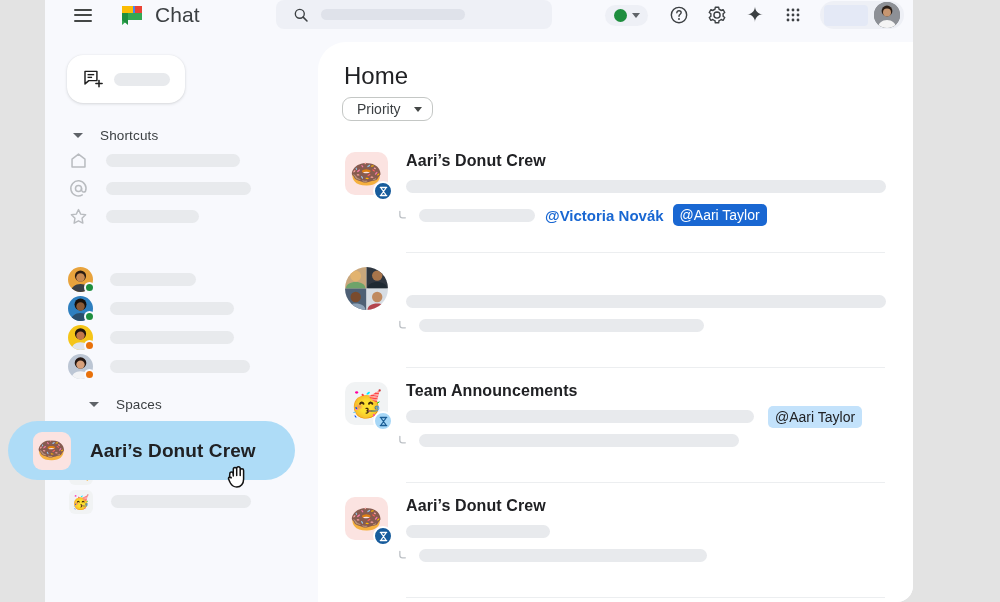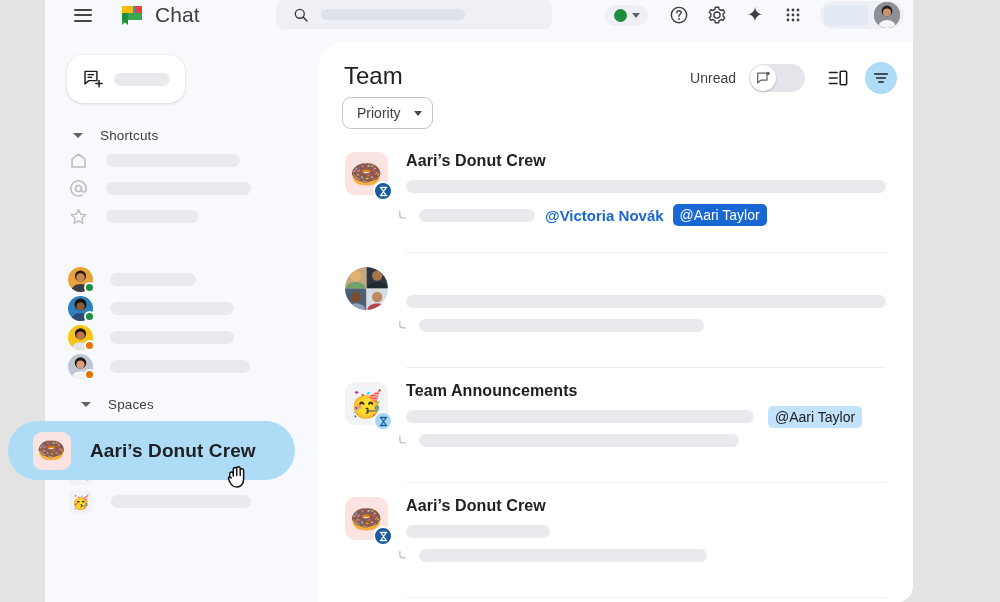--- a/index.html
+++ b/index.html
@@ -281,21 +281,21 @@
     display: flex; align-items: center; justify-content: center;
     cursor: pointer;
   }
 
   #chips {
     position: absolute;
     left: 24px; top: 55px;
     display: flex; align-items: center; gap: 10px;
   }
   .chip-outline {
-    height: 32px;
+    height: 24px;
     border: 1px solid #c4c7c5;
     border-radius: 9px;
     display: flex; align-items: center;
     padding: 0 10px 0 14px;
     font-size: 14px;
     color: #3c4043;
     cursor: pointer;
     background: #fff;
   }
   .chip-outline .cv {
@@ -578,72 +578,41 @@
             <circle cx="12.5" cy="9" r="5.8" fill="#241611"></circle>
             <circle cx="12.5" cy="10.6" r="4.2" fill="#d8a07a"></circle>
             <path d="M3.5 25c0-4.8 4-7.8 9-7.8s9 3 9 7.8z" fill="#f2f3f5"></path>
           </svg>
         </div>
         <div class="pres" style="background:#e8710a;"></div>
       </div>
       <div class="ph" style="width:140px;"></div>
     </div>
 
-    <div class="sec-header" style="position:absolute; left:8px; top:364px;justify-content:space-between;">
+    <div class="sec-header" style="position:absolute; left:16px; top:364px;justify-content:space-between;">
       <div class="caret"></div>
       <div class="sec-title">Spaces</div>
     </div>
 
     <div class="space-row" style="position:absolute; left:0; top:428px;">
       <div class="space-av">🍭</div>
       <div class="ph" style="width:124px;"></div>
     </div>
 
     <div class="space-row" style="position:absolute; left:0; top:457px;">
       <div class="space-av">🥳</div>
       <div class="ph" style="width:140px;"></div>
     </div>
   </div>
 
   <div id="main-panel">
 
     <div id="main-head">
-      <div id="page-title">Team</div>
-
-      <div id="unread-area">
-        <div id="unread-label">Unread</div>
-
-        <div id="unread-toggle">
-          <div class="knob">
-            <svg width="15" height="15" viewBox="0 0 18 18">
-              <path d="M2 2.6h11.2v8.3H6.1L2 14.2z" fill="none" stroke="#5f6368" stroke-width="1.5" stroke-linejoin="round"></path>
-              <circle cx="14.4" cy="3" r="2.1" fill="#5f6368"></circle>
-            </svg>
-          </div>
-        </div>
-
-        <svg class="head-icon-btn" viewBox="0 0 24 24">
-          <g stroke="#1f1f1f" stroke-width="1.7" stroke-linecap="round">
-            <line x1="2.6" y1="6" x2="11" y2="6"></line>
-            <line x1="2.6" y1="12" x2="11" y2="12"></line>
-            <line x1="2.6" y1="18" x2="11" y2="18"></line>
-          </g>
-          <rect x="14.4" y="4.6" width="7" height="14.8" rx="1" fill="none" stroke="#1f1f1f" stroke-width="1.7"></rect>
-        </svg>
-
-        <div id="filter-btn">
-          <svg width="18" height="18" viewBox="0 0 20 20">
-            <g stroke="#1f1f1f" stroke-width="1.8" stroke-linecap="round">
-              <line x1="3" y1="5.6" x2="17" y2="5.6"></line>
-              <line x1="5.2" y1="10" x2="14.8" y2="10"></line>
-              <line x1="7.6" y1="14.4" x2="12.4" y2="14.4"></line>
-            </g>
-          </svg>
-        </div>
-      </div>
+      <div id="page-title">Home</div>
+
 
       <div id="chips">
         <div class="chip-outline">
           <span>Priority</span>
           <span class="cv"></span>
         </div>
       </div>
     </div>
 
     <div id="conv-list">

